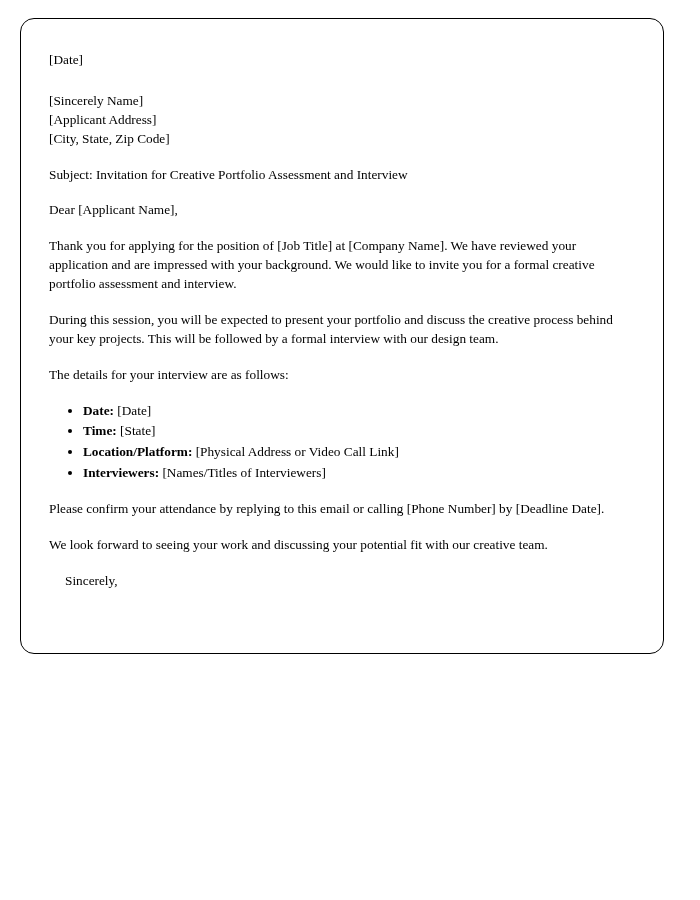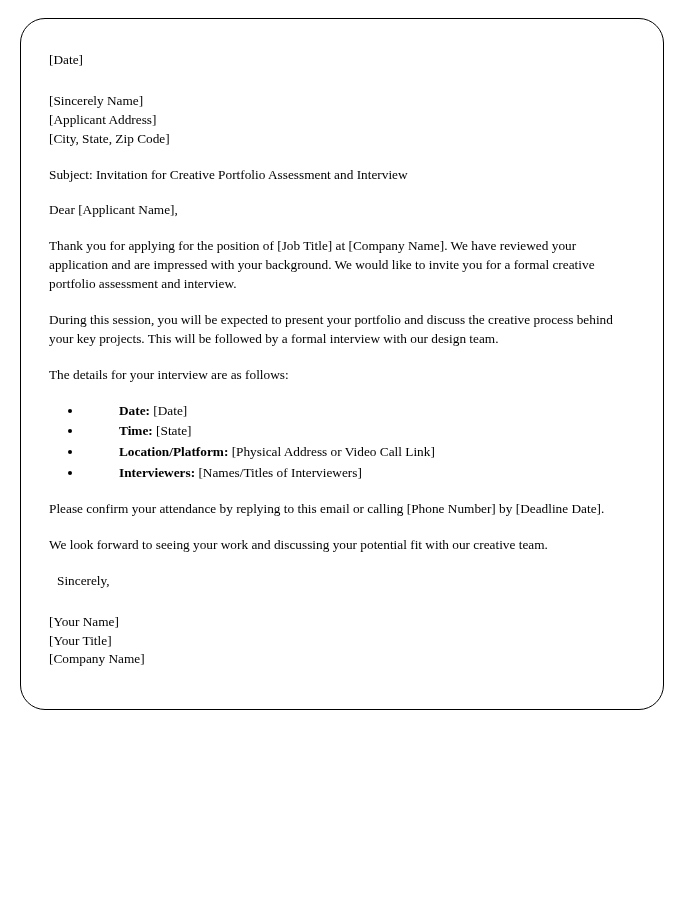--- a/index.html
+++ b/index.html
@@ -17,21 +17,21 @@
   .page {
     position: relative;
     width: 700px;
     height: 900px;
     box-sizing: border-box;
     padding: 18px 20px;
   }
   .letter-frame {
     box-sizing: border-box;
     border: 1px solid #000000;
-    border-radius: 25px;
+    border-radius: 14px;
     width: 644px;
     padding: 32px 28px 40px 28px;
   }
   .doc-body {
     font-size: 13.3px;
     line-height: 1.42;
   }
   .block {
     margin: 0 0 17px 0;
   }
@@ -44,24 +44,23 @@
   ul.details {
     margin: 0 0 17px 0;
     padding-left: 34px;
     list-style-type: disc;
   }
   ul.details li {
     margin: 0 0 2px 0;
   }
   ul.details li .lbl {
     font-weight: bold;
-    margin-left: 36px;
   }
   .sincerely {
-    margin: 0 0 22px 8px;
+    margin: 0 0 22px 16px;
   }
   .sig-line {
     display: block;
   }
   .para {
     text-align: left;
   }
 </style>
 </head>
 <body>
@@ -95,21 +94,16 @@
         <li><span class="lbl">Interviewers:</span> <span>[Names/Titles of Interviewers]</span></li>
       </ul>
 
 
       <p class="block para">Please confirm your attendance by replying to this email or calling [Phone Number] by [Deadline Date].</p>
 
       <p class="block para">We look forward to seeing your work and discussing your potential fit with our creative team.</p>
 
       <div class="sincerely">Sincerely,</div>
 
-      <div>
-        <span class="sig-line">[Your Name]</span>
-        <span class="sig-line">[Your Title]</span>
-        <span class="sig-line">[Company Name]</span>
-      </div>
 
     </div>
   </div>
 </div>
 
 </body></html>

